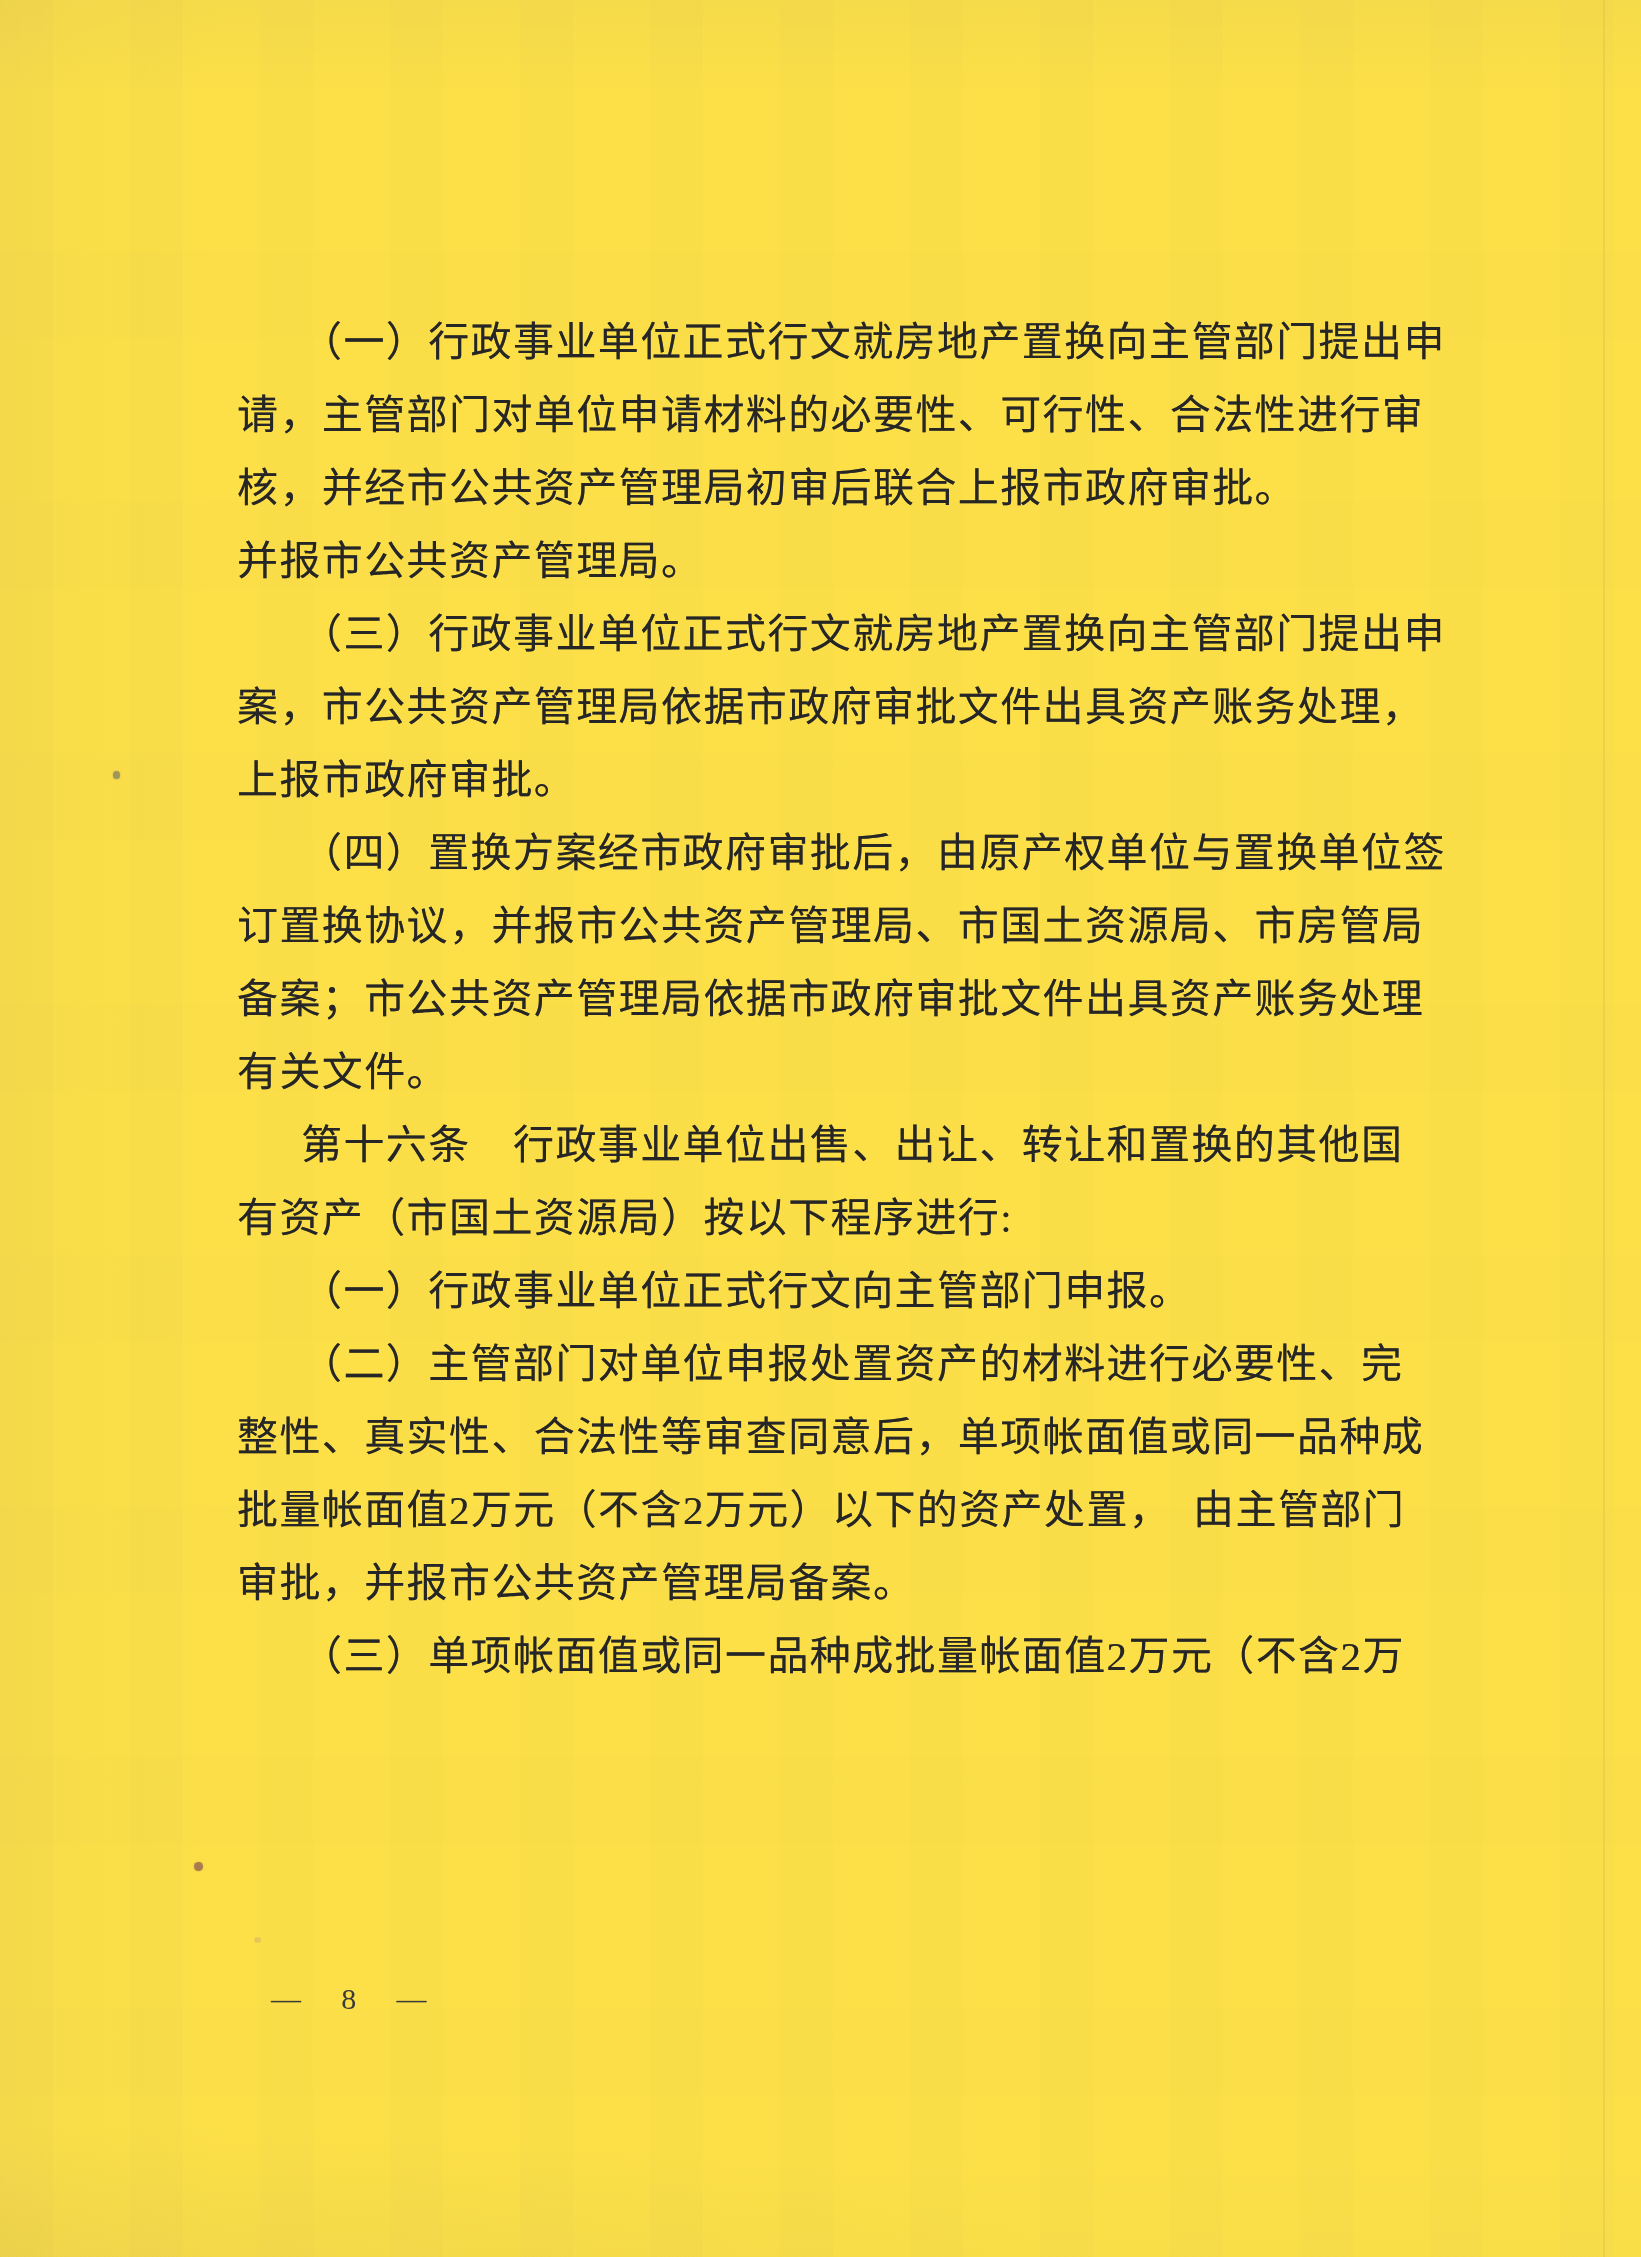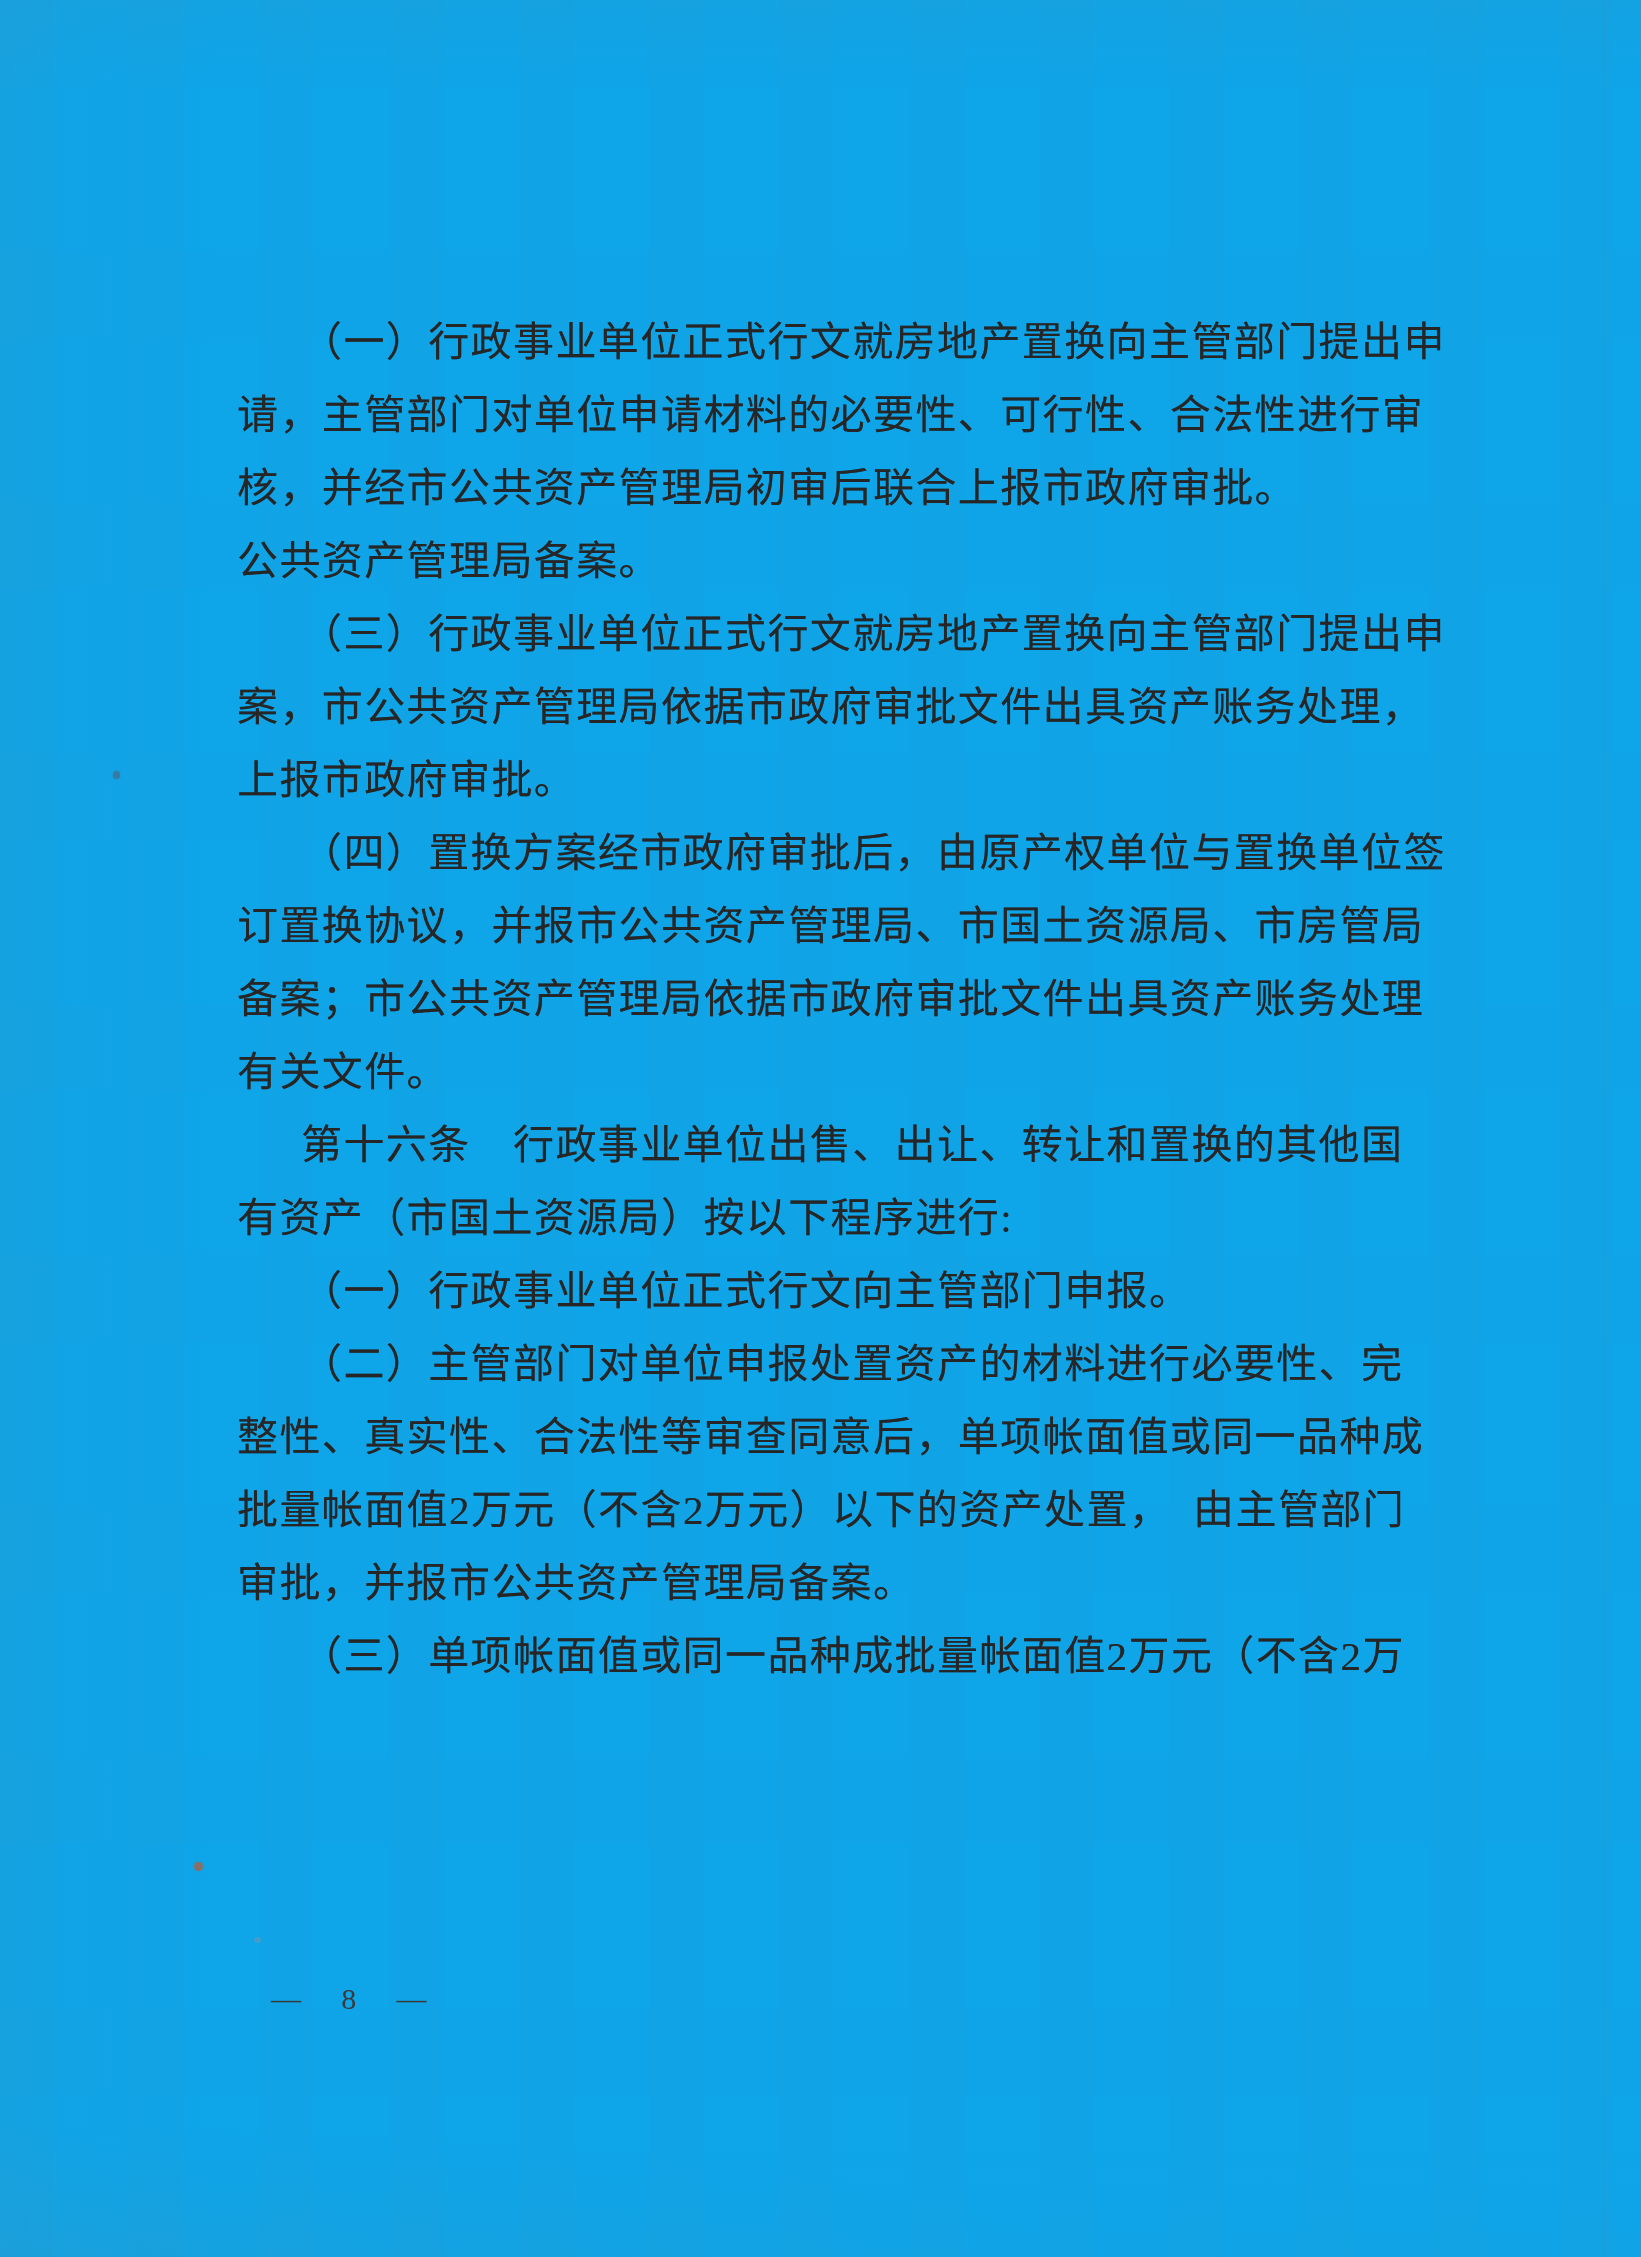--- a/index.html
+++ b/index.html
@@ -7,21 +7,21 @@
     padding: 0;
     width: 1641px;
     height: 2257px;
     overflow: hidden;
     background: #e9e9e6;
   }
   .page {
     position: relative;
     width: 1641px;
     height: 2257px;
-    background: #0ea5e9;
+    background: #fde047;
     font-family: "Liberation Serif", "DejaVu Serif", serif;
   }
   
   .texture { position: absolute; pointer-events: none; }
   .streaks {
     left: 0; top: 0; right: 0; bottom: 0;
     background:
       repeating-linear-gradient(90deg,
         rgba(110,110,105,0.018) 0px, rgba(110,110,105,0.018) 53px,
         rgba(0,0,0,0) 53px, rgba(0,0,0,0) 130px),
@@ -104,21 +104,21 @@
   <div class="texture streaks"></div>
   <div class="texture left-band"></div>
   <div class="texture top-band"></div>
   <div class="texture bottom-band"></div>
   <div class="texture right-line"></div>
 
   <div class="body-text">
       <div class="line indent">（一）行政事业单位正式行文就房地产置换向主管部门提出申</div>
       <div class="line">请，主管部门对单位申请材料的必要性、可行性、合法性进行审</div>
       <div class="line">核，并经市公共资产管理局初审后联合上报市政府审批。</div>
-      <div class="line">公共资产管理局备案。</div>
+      <div class="line">并报市公共资产管理局。</div>
       <div class="line indent">（三）行政事业单位正式行文就房地产置换向主管部门提出申</div>
       <div class="line">案，市公共资产管理局依据市政府审批文件出具资产账务处理，</div>
       <div class="line">上报市政府审批。</div>
       <div class="line indent">（四）置换方案经市政府审批后，由原产权单位与置换单位签</div>
       <div class="line">订置换协议，并报市公共资产管理局、市国土资源局、市房管局</div>
       <div class="line">备案；市公共资产管理局依据市政府审批文件出具资产账务处理</div>
       <div class="line">有关文件。</div>
       <div class="line indent">第十六条　行政事业单位出售、出让、转让和置换的其他国</div>
       <div class="line">有资产（市国土资源局）按以下程序进行:</div>
       <div class="line indent">（一）行政事业单位正式行文向主管部门申报。</div>

